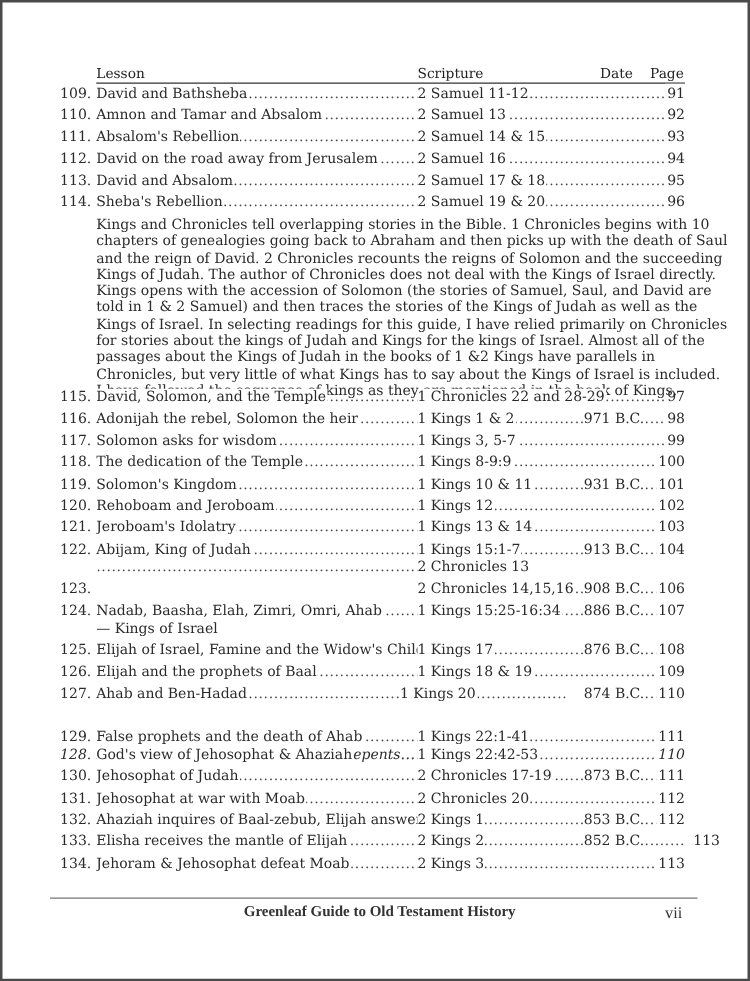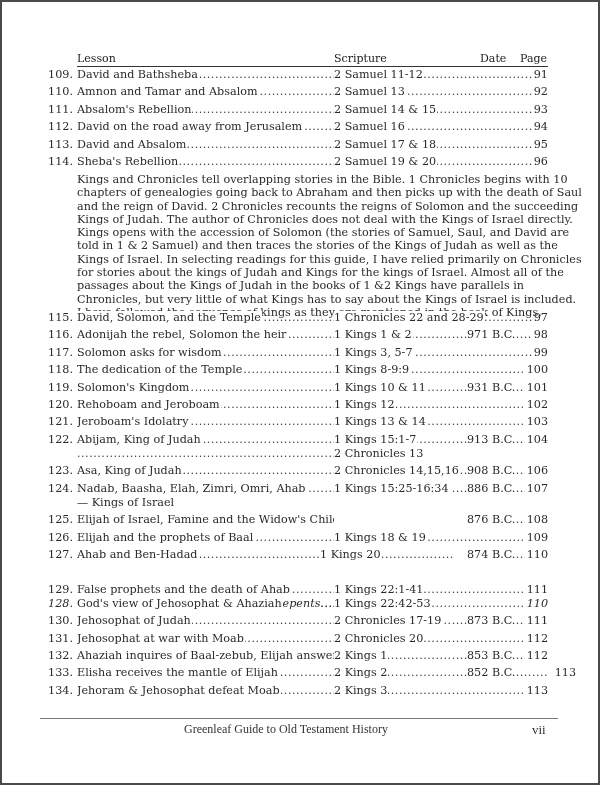--- a/index.html
+++ b/index.html
@@ -13,21 +13,21 @@
   .row { position:absolute; left:0; width:600px; height:16px; font-size:11.2px; line-height:16px; white-space:nowrap; }
   .num { position:absolute; left:40px; width:33px; text-align:right; }
   .seg { position:absolute; overflow:hidden; white-space:nowrap; }
   .seg .t { background:#fff; padding-right:1px; position:relative; z-index:1; }
   .seg.lead::after { content:"........................................................................................................................................................................................................................................................................................................"; position:absolute; left:0; top:0; letter-spacing:0.5px; color:#444; z-index:0; }
   .pg { position:absolute; right:52px; text-align:right; background:#fff; padding-left:2px; }
   .para { position:absolute; left:77px; top:173px; width:480px; font-size:11.2px; line-height:13.3px; color:#2a2a2a; }
   .para div { white-space:nowrap; }
   .footline { position:absolute; left:40px; top:718px; width:518px; height:0; border-top:1px solid #777; }
   .foot { position:absolute; top:722px; left:0; width:600px; font-family:"Liberation Serif","DejaVu Serif",serif; font-size:12px; color:#333; }
-  .foot .title { position:absolute; left:184px; }
+  .foot .title { position:absolute; left:195px;font-weight:bold; }
   .foot .pnum { position:absolute; left:532px; font-size:13px; }
 </style>
 </head>
 <body>
 
 <div class="page"></div>
 
 <div class="hdr">
   <span style="left:0">Lesson</span>
   <span style="left:257px">Scripture</span>
@@ -122,38 +122,38 @@
       <span class="seg lead" style="left:334px;width:133px"><span class="t">1 Kings 15:1-7</span></span>
       <span class="seg lead" style="left:467px;width:81px"><span class="t">913 B.C.</span></span>
       <span class="pg">104</span>
     </div>
     <div class="row" style="top: 446px;">
       <span class="seg lead" style="left:77px;width:257px"><span class="t"></span></span>
       <span class="seg" style="left:334px;width:214px"><span class="t">2 Chronicles 13</span></span>
     </div>
     <div class="row" style="top: 463px;">
       <span class="num">123.</span>
-      <span class="seg lead" style="left:77px;width:257px"><span class="t">Asa, King of Judah</span></span>
       <span class="seg lead" style="left:334px;width:133px"><span class="t">2 Chronicles 14,15,16</span></span>
       <span class="seg lead" style="left:467px;width:81px"><span class="t">908 B.C.</span></span>
       <span class="pg">106</span>
     </div>
     <div class="row" style="top: 481px;">
       <span class="num">124.</span>
       <span class="seg lead" style="left:77px;width:257px"><span class="t">Nadab, Baasha, Elah, Zimri, Omri, Ahab</span></span>
       <span class="seg lead" style="left:334px;width:133px"><span class="t">1 Kings 15:25-16:34</span></span>
       <span class="seg lead" style="left:467px;width:81px"><span class="t">886 B.C.</span></span>
       <span class="pg">107</span>
     </div>
     <div class="row" style="top: 495px;">
       <span class="seg" style="left:77px;width:257px"><span class="t">— Kings of Israel</span></span>
     </div>
     <div class="row" style="top: 512px;">
       <span class="num">125.</span>
       <span class="seg lead" style="left:77px;width:257px"><span class="t">Elijah of Israel, Famine and the Widow's Child</span></span>
+      <span class="seg lead" style="left:334px;width:133px"><span class="t">1 Kings 17</span></span>
       <span class="seg lead" style="left:467px;width:81px"><span class="t">876 B.C.</span></span>
       <span class="pg">108</span>
     </div>
     <div class="row" style="top: 530px;">
       <span class="num">126.</span>
       <span class="seg lead" style="left:77px;width:257px"><span class="t">Elijah and the prophets of Baal</span></span>
       <span class="seg lead" style="left:334px;width:214px"><span class="t">1 Kings 18 &amp; 19</span></span>
       <span class="pg">109</span>
     </div>
     <div class="row" style="top: 547px;">

